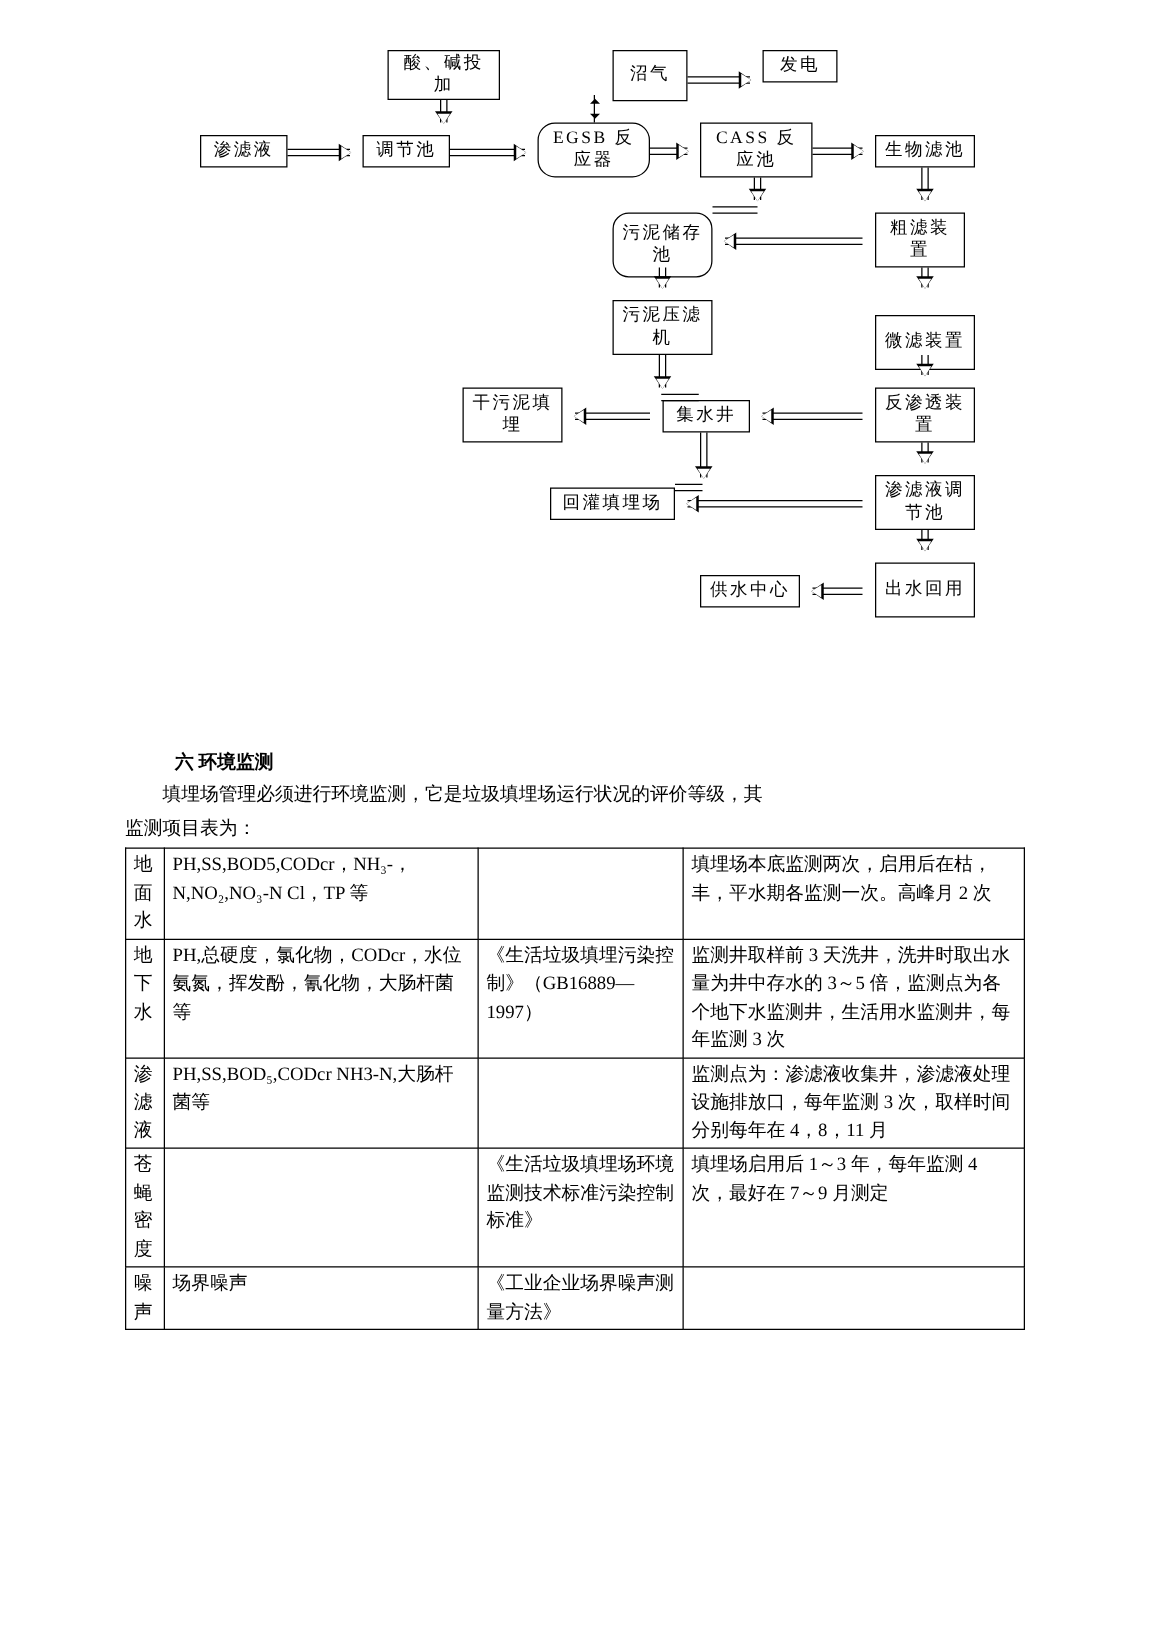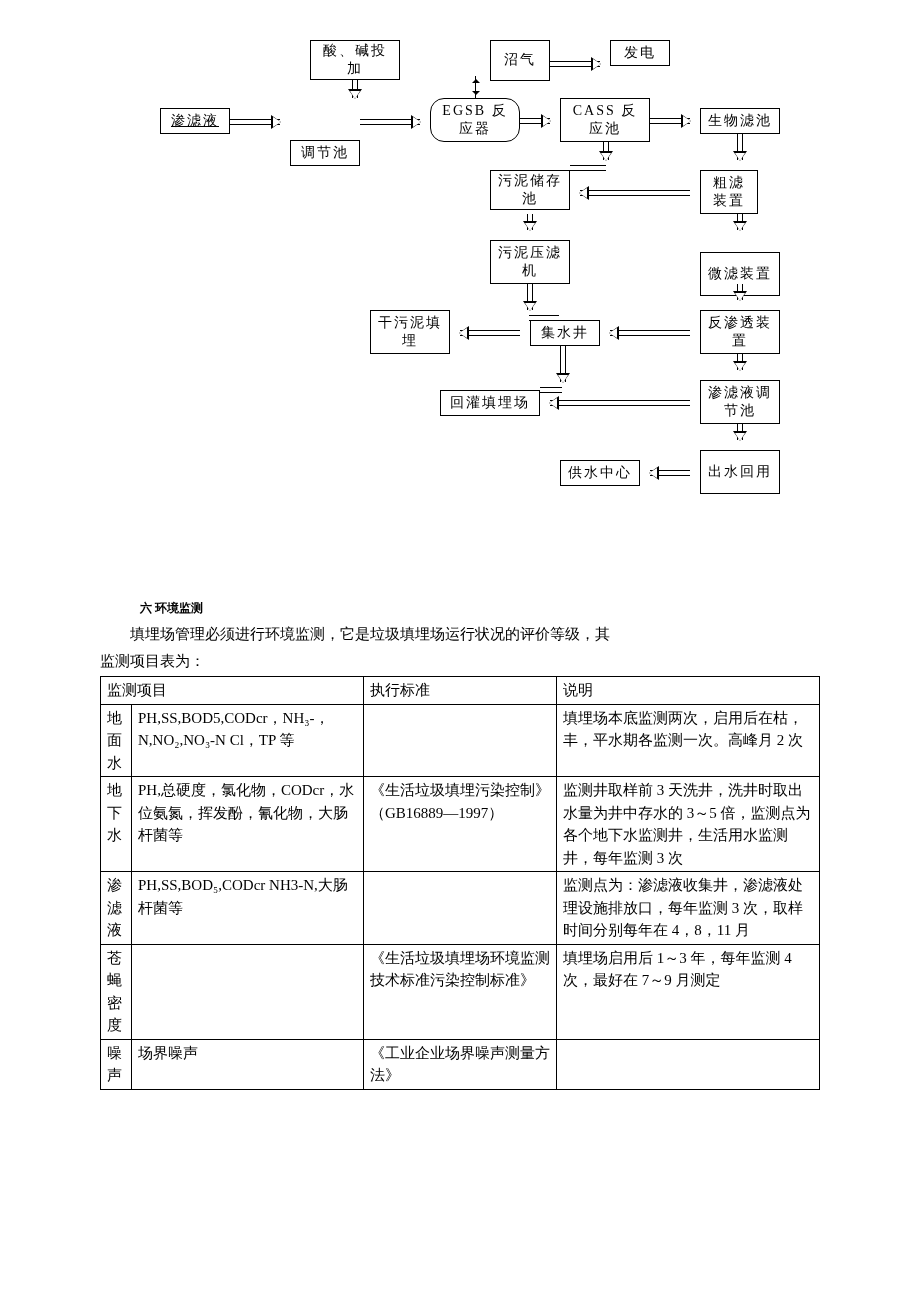--- a/index.html
+++ b/index.html
@@ -81,21 +81,21 @@
   .dbl-line-down::after {
     content: ""; position: absolute; bottom: -6px; left: -3px;
     border: 5px solid transparent; border-top: 8px solid #fff;
   }
   .dbl-line-down::before {
     content: ""; position: absolute; bottom: -8px; left: -5px;
     border: 7px solid transparent; border-top: 10px solid #000;
   }
   .section-heading {
     font-weight: bold;
-    font-size: 12px;
+    font-size: 15px;
     margin: 0 0 6px 40px;
   }
   .intro-para {
     margin: 0 0 4px 0;
     text-indent: 2em;
     line-height: 1.5;
   }
   .intro-sub {
     margin: 0 0 4px 0;
     line-height: 1.5;
@@ -127,34 +127,34 @@
 
 <div class="diagram-container">
 
   <div class="dnode" style="left:150px;top:0;width:90px;height:40px;">酸、碱投加</div>
   <div class="dnode" style="left:330px;top:10;width:60px;height:41px;">沼气</div>
   <div class="dnode" style="left:450px;top:10;width:60px;height:26px;">发电</div>
 
   <div class="dbl-line-right" style="left:390px;top:21px;width:50px;"></div>
   <div class="dbl-line-down" style="left:192px;top:40px;height:18px;"></div>
 
-  <div class="dnode" style="left:0;top:68px;width:70px;height:26px;text-decoration:underline;">渗滤液</div>
-  <div class="dnode" style="left:130px;top:68px;width:70px;height:26px;margin-top:32px;">调节池</div>
+  <div class="dnode" style="left:0;top:68px;width:70px;height:26px;">渗滤液</div>
+  <div class="dnode" style="left:130px;top:68px;width:70px;height:26px;">调节池</div>
   <div class="dnode" style="left:270px;top:58px;width:90px;height:44px;border-radius:14px;">EGSB 反应器</div>
   <div class="dnode" style="left:400px;top:58px;width:90px;height:44px;">CASS 反应池</div>
   <div class="dnode" style="left:540px;top:68px;width:80px;height:26px;">生物滤池</div>
 
   <div class="dbl-line-right" style="left:70px;top:79px;width:50px;"></div>
   <div class="dbl-line-right" style="left:200px;top:79px;width:60px;"></div>
   <div class="arrow-bidir-v" style="left:315px;top:36px;height:22px;"></div>
   <div class="dbl-line-right" style="left:360px;top:78px;width:30px;"></div>
   <div class="dbl-line-right" style="left:490px;top:78px;width:40px;"></div>
 
-  <div class="dnode" style="left:330px;top:130px;width:80px;height:40px;">污泥储存池</div>
-  <div class="dnode" style="left:540px;top:130px;width:58px;height:44px;">粗滤装置</div>
+  <div class="dnode" style="left:330px;top:130px;width:80px;height:52px;border-radius:13px;">污泥储存池</div>
+  <div class="dnode" style="left:540px;top:130px;width:72px;height:44px;">粗滤装置</div>
 
   <div class="dbl-line-down" style="left:443px;top:102px;height:18px;"></div>
   <div style="position:absolute;border-top:1px solid #000;border-bottom:1px solid #000;height:4px;left:410px;top:125px;width:36px;"></div>
   <div class="dbl-line-down" style="left:577px;top:94px;height:26px;"></div>
   <div class="dbl-line-left" style="left:420px;top:150px;width:110px;"></div>
 
   <div class="dnode" style="left:330px;top:200px;width:80px;height:44px;">污泥压滤机</div>
   <div class="dnode" style="left:540px;top:200px;width:80px;height:44px;margin-top:12px;">微滤装置</div>
 
   <div class="dbl-line-down" style="left:367px;top:174px;height:16px;"></div>
@@ -184,25 +184,20 @@
   <div class="dbl-line-down" style="left:577px;top:384px;height:16px;"></div>
   <div class="dbl-line-left" style="left:490px;top:430px;width:40px;"></div>
 </div>
 
 <div class="section-heading">六 环境监测</div>
 <p class="intro-para">填埋场管理必须进行环境监测，它是垃圾填埋场运行状况的评价等级，其</p>
 <p class="intro-sub">监测项目表为：</p>
 
 <table class="monitor">
   <tbody>
-      <tr>
-    <th colspan="2">监测项目</th>
-    <th style="width:180px;">执行标准</th>
-    <th style="width:250px;">说明</th>
-  </tr>
 
   <tr>
     <td class="vert-label">地<br>面<br>水</td>
     <td>PH,SS,BOD5,CODcr，NH₃-，N,NO₂,NO₃-N Cl，TP 等</td>
     <td></td>
     <td>填埋场本底监测两次，启用后在枯，丰，平水期各监测一次。高峰月 2 次</td>
   </tr>
 
   <tr>
     <td class="vert-label">地<br>下<br>水</td>

